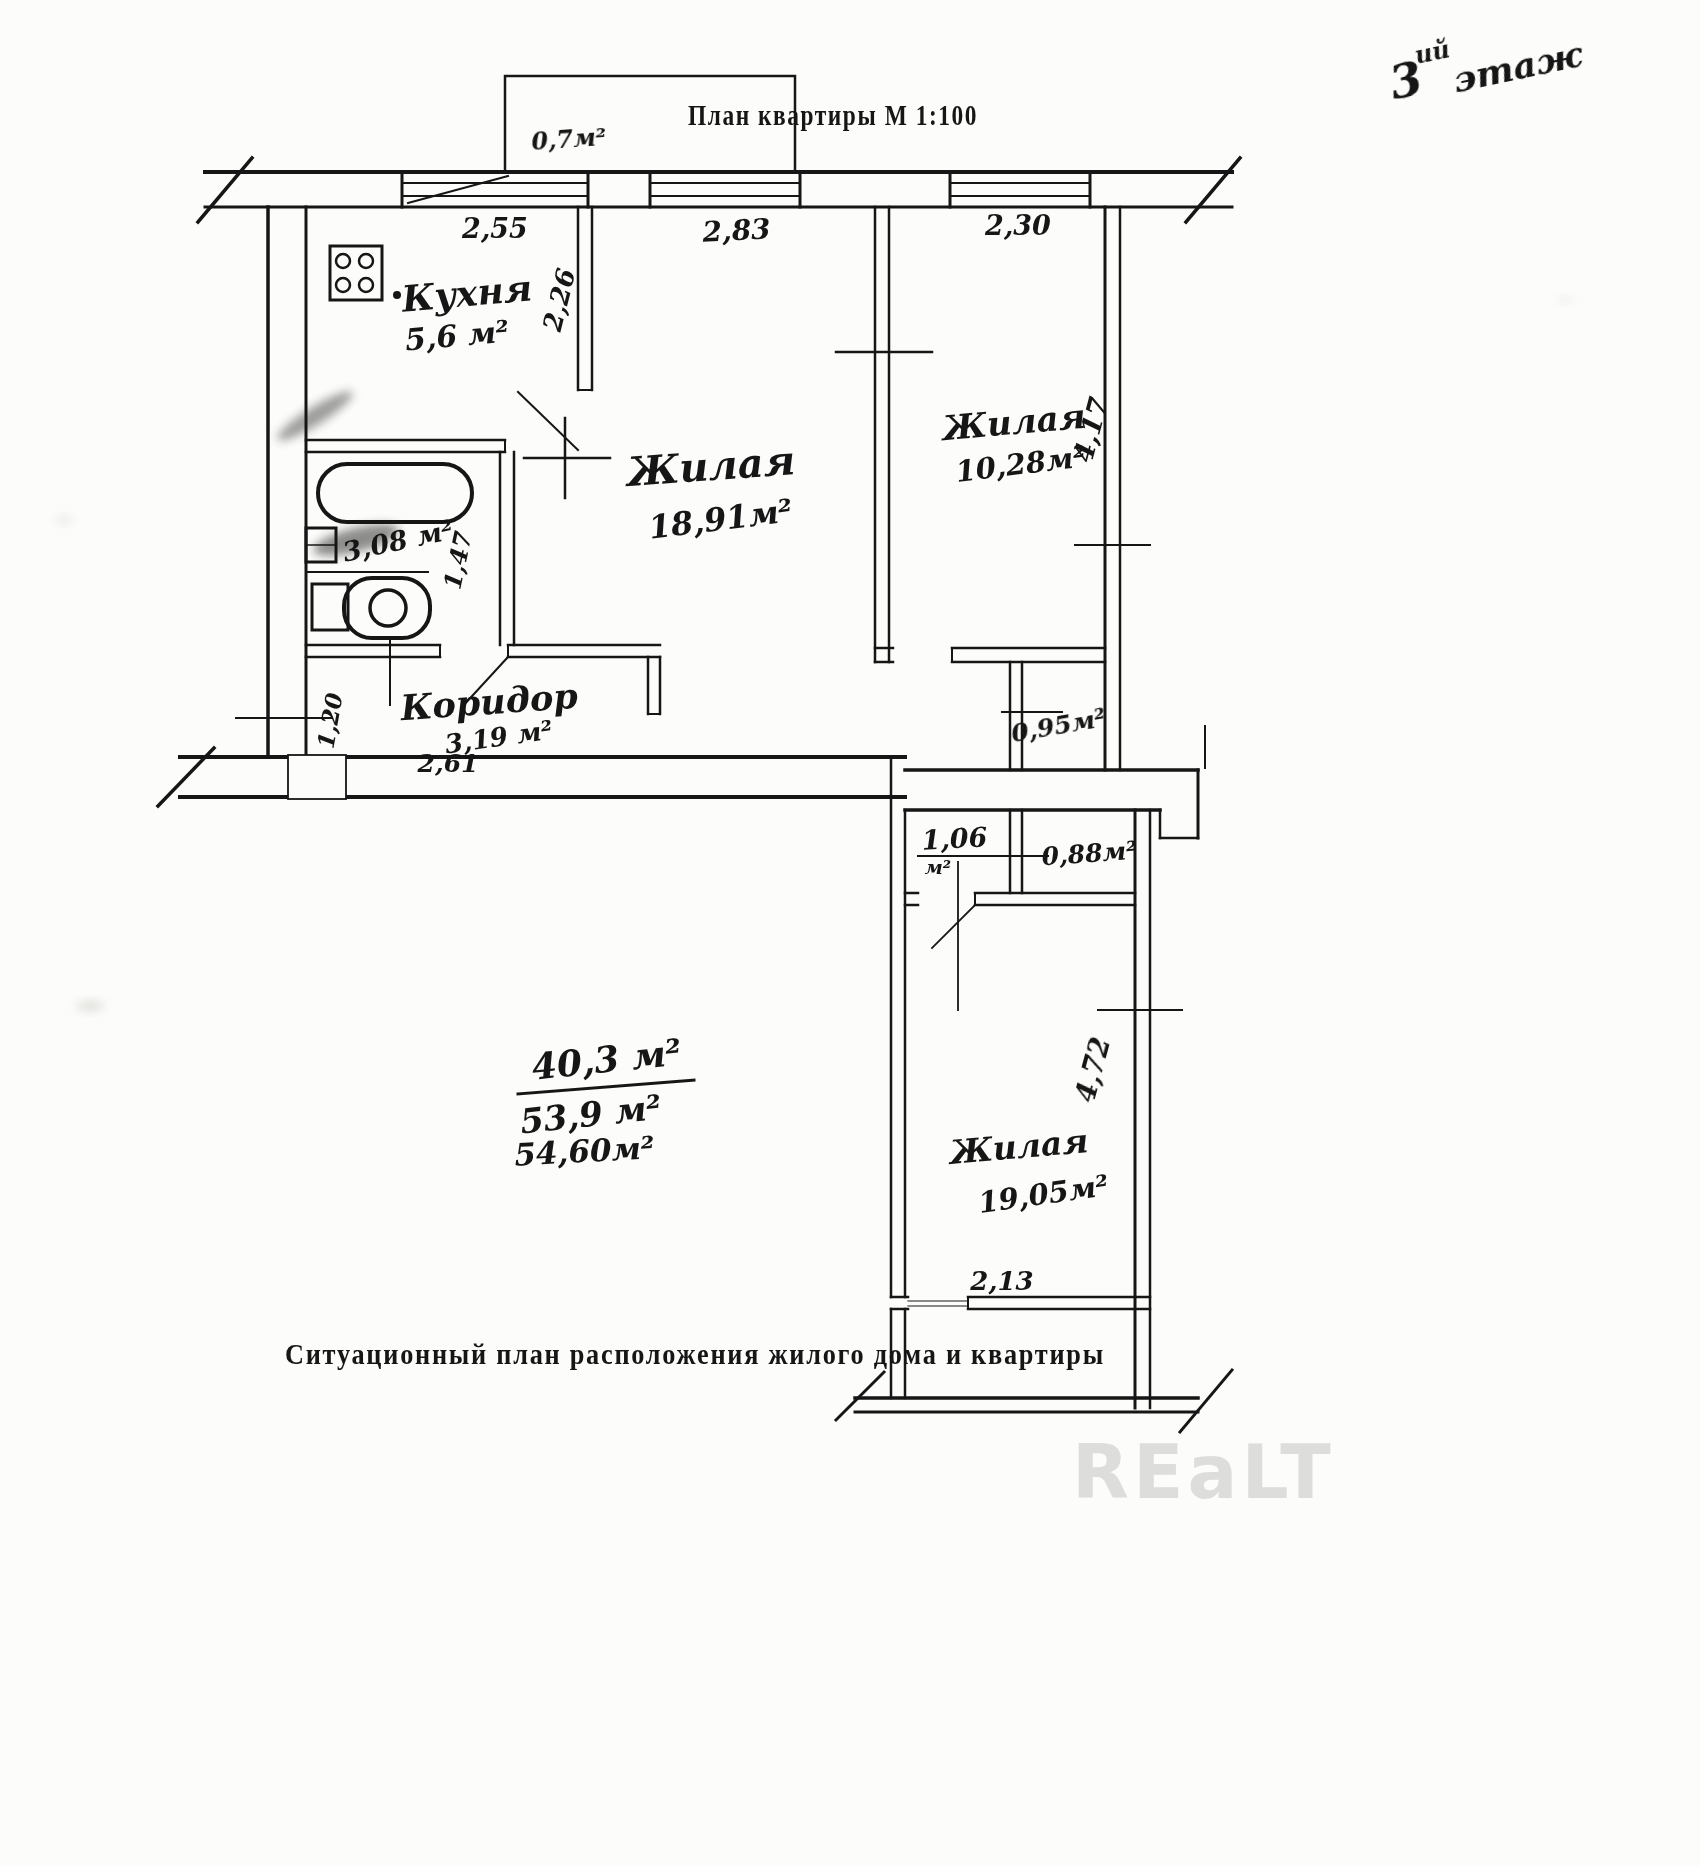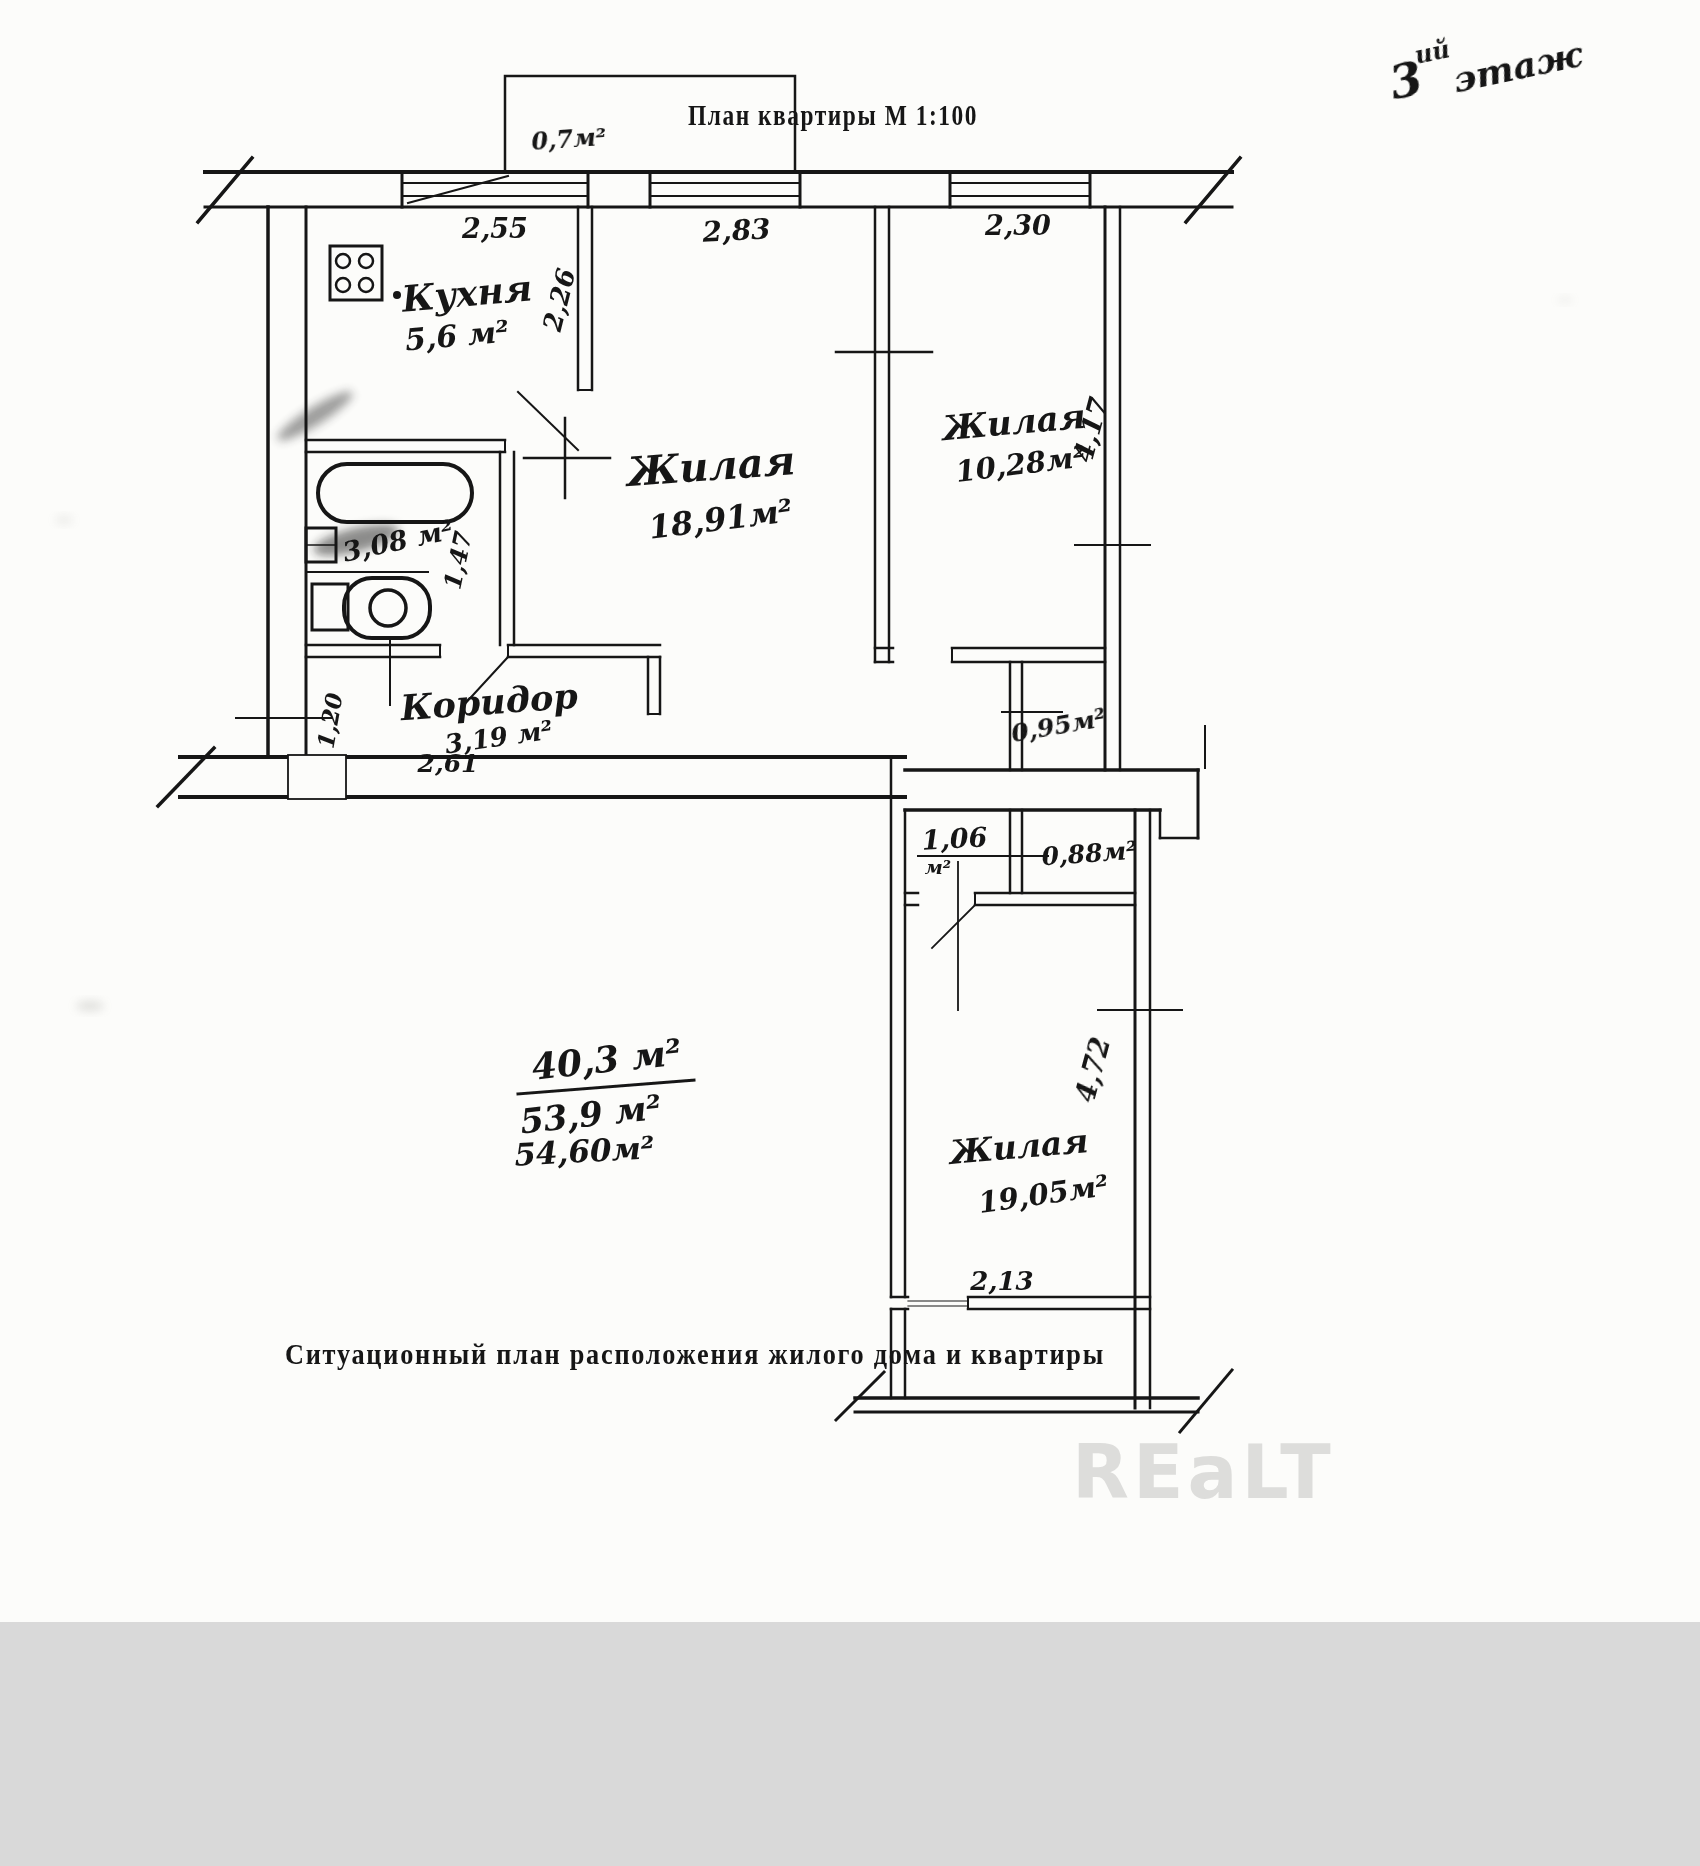--- a/index.html
+++ b/index.html
@@ -1,16 +1,16 @@
 <!DOCTYPE html>
 <html><head>
 <meta charset="utf-8">
 <style>
   html,body{margin:0;padding:0;background:#d9d9d9;}
-  .page{position:relative;width:1700px;height:1622px;background:#fcfcfa;margin:0 auto;overflow:hidden;
+  .page{position:relative;width:1700px;height:1866px;background:#fcfcfa;margin:0 auto;overflow:hidden;
         font-family:"DejaVu Serif", serif;}
   svg{position:absolute;left:0;top:0;}
   .ink{stroke:#161616;fill:none;stroke-linecap:square;}
   text{fill:#141414;}
   .hand{font-family:"DejaVu Serif",serif;font-style:italic;font-weight:bold;}
   .typed{font-family:"Liberation Serif",serif;font-weight:bold;letter-spacing:2px;}
   .wm{font-family:"DejaVu Sans",sans-serif;font-weight:bold;letter-spacing:4px;fill:#dddddb;}
 </style>
 </head>
 <body>

